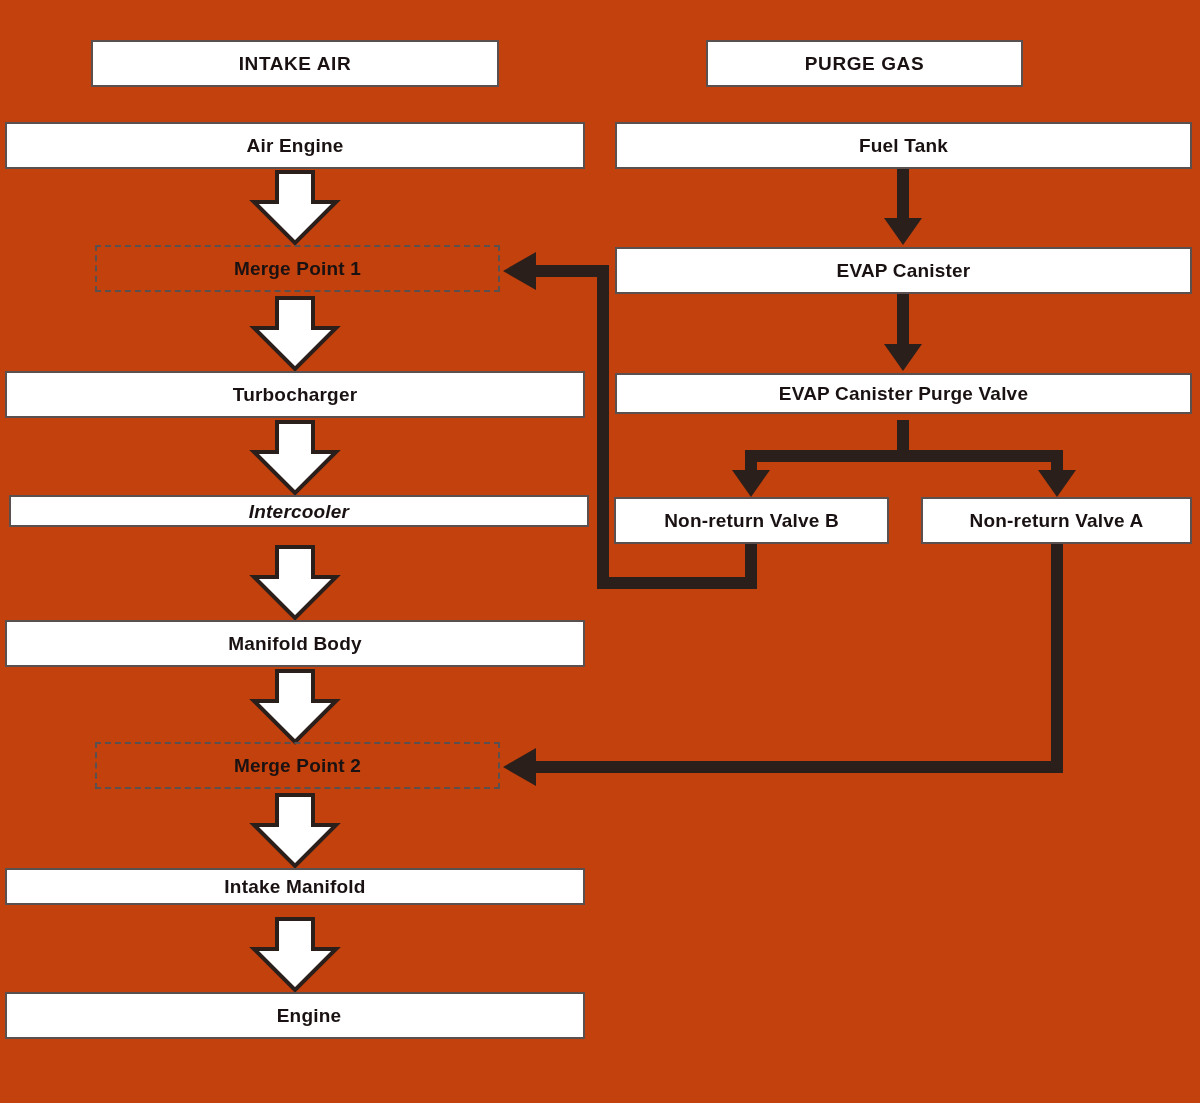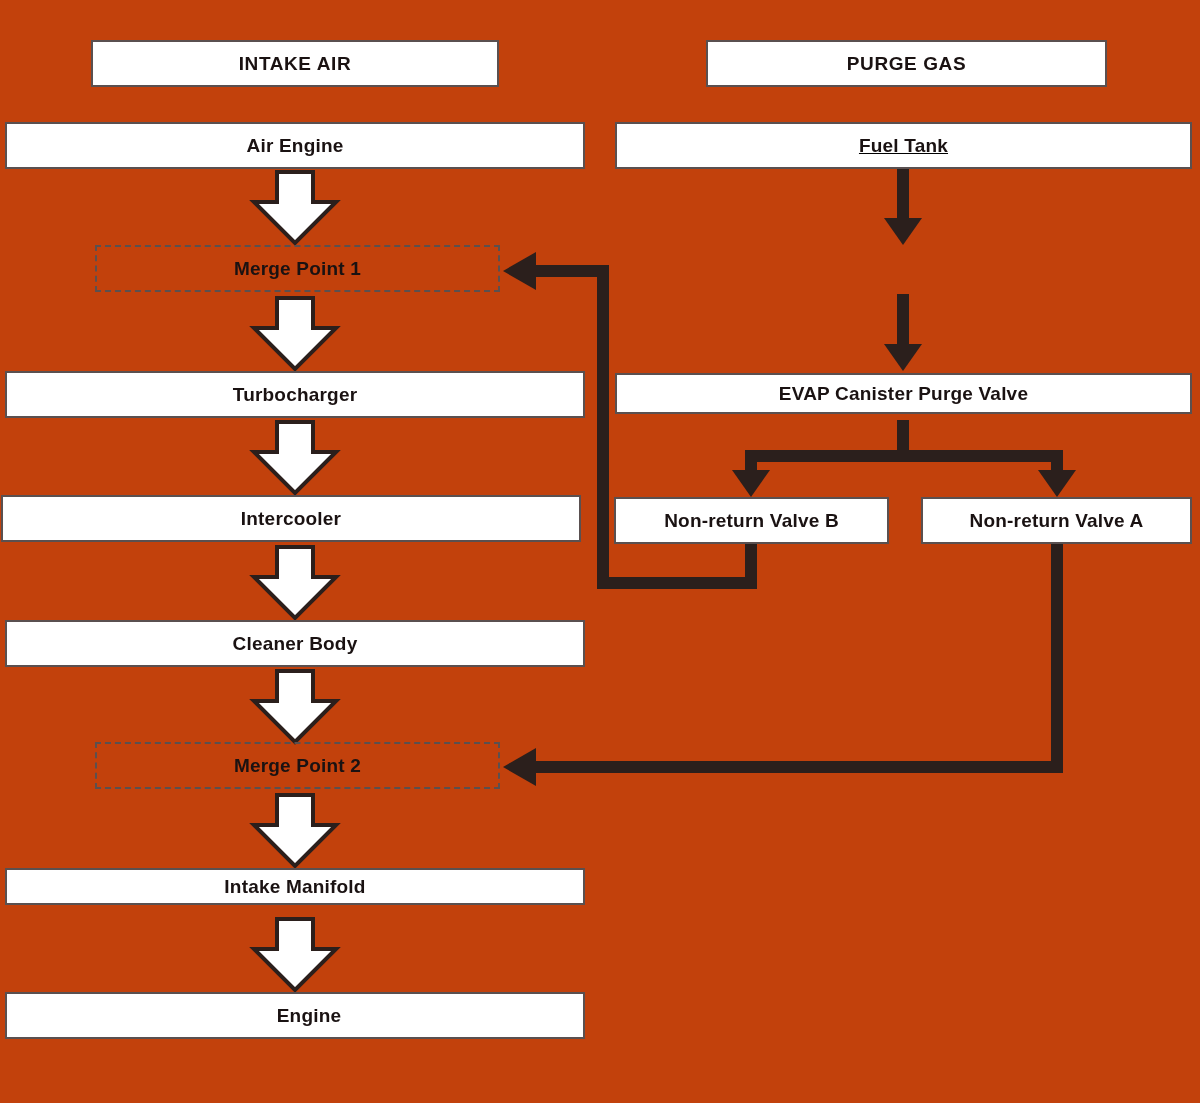--- a/index.html
+++ b/index.html
@@ -114,59 +114,62 @@
 
       <rect x="530" y="761" width="533" height="12"></rect>
       <polygon points="536,748 536,786 503,767"></polygon>
     </g>
   </svg>
 
   <div class="node-box" style="left:91px; top:40px; width:408px; height:47px;">
     <span class="node-label heading">INTAKE AIR</span>
   </div>
 
-  <div class="node-box" style="left:706px; top:40px; width:401px; height:47px;">
+  <div class="node-box" style="left:706px; top:40px; width:317px; height:47px;">
     <span class="node-label heading">PURGE GAS</span>
   </div>
 
   <div class="node-box" style="left:5px; top:122px; width:580px; height:47px;">
     <span class="node-label">Air Engine</span>
   </div>
 
-  <div class="node-box" style="left:615px; top:122px; width:577px; height:47px;text-decoration:underline;">
+  <div class="node-box" style="left:615px; top:122px; width:577px; height:47px;">
     <span class="node-label">Fuel Tank</span>
   </div>
 
   <div class="node-box dashed" style="left:95px; top:245px; width:405px; height:47px;">
     <span class="node-label">Merge Point 1</span>
   </div>
 
+  <div class="node-box" style="left:615px; top:247px; width:577px; height:47px;">
+    <span class="node-label">EVAP Canister</span>
+  </div>
 
   <div class="node-box" style="left:5px; top:371px; width:580px; height:47px;">
     <span class="node-label">Turbocharger</span>
   </div>
 
   <div class="node-box" style="left:615px; top:373px; width:577px; height:41px;">
     <span class="node-label">EVAP Canister Purge Valve</span>
   </div>
 
-  <div class="node-box" style="left:1px; top:495px; width:580px; height:47px;">
+  <div class="node-box" style="left:9px; top:495px; width:580px; height:32px;font-style:italic;">
     <span class="node-label">Intercooler</span>
   </div>
 
   <div class="node-box" style="left:614px; top:497px; width:275px; height:47px;">
     <span class="node-label">Non-return Valve B</span>
   </div>
 
   <div class="node-box" style="left:921px; top:497px; width:271px; height:47px;">
     <span class="node-label">Non-return Valve A</span>
   </div>
 
   <div class="node-box" style="left:5px; top:620px; width:580px; height:47px;">
-    <span class="node-label">Cleaner Body</span>
+    <span class="node-label">Manifold Body</span>
   </div>
 
   <div class="node-box dashed" style="left:95px; top:742px; width:405px; height:47px;">
     <span class="node-label">Merge Point 2</span>
   </div>
 
   <div class="node-box" style="left:5px; top:868px; width:580px; height:37px;">
     <span class="node-label">Intake Manifold</span>
   </div>
 

